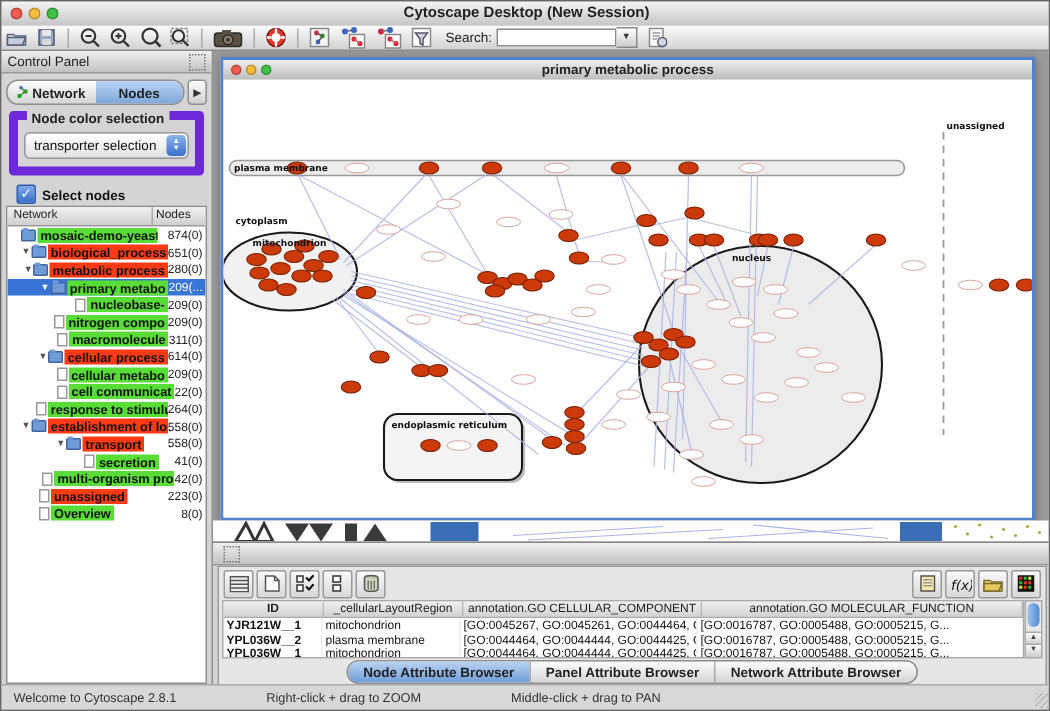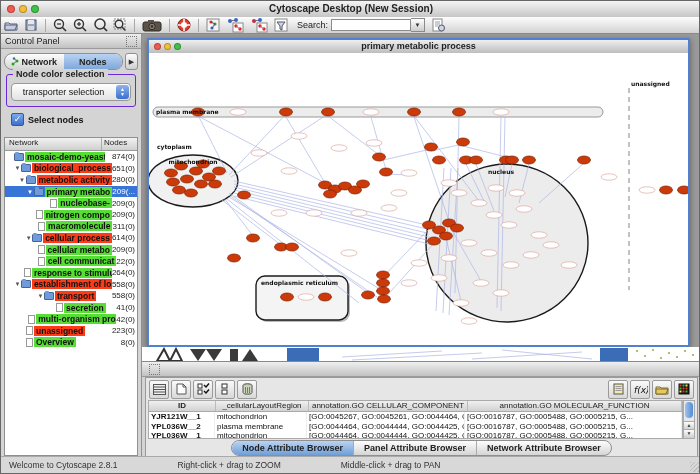--- a/index.html
+++ b/index.html
@@ -20,21 +20,21 @@
   
   .control-panel{position:absolute;left:0;top:33px;width:141px;height:425px;background:#d4d4d4;border-right:1px solid #909090;box-sizing:border-box;}
   .panel-head{height:14px;background:linear-gradient(#efefef,#c2c2c2);border-bottom:1px solid #9a9a9a;font-size:9px;color:#222;display:flex;align-items:center;padding:0 4px;}
   .panel-head .ph-title{flex:1;}
   .ph-ic{width:9px;height:9px;border:1px dotted #777;margin-left:3px;}
   .cp-tabs{display:flex;align-items:center;margin:4px 3px 2px 3px;}
   .cp-tabgroup{display:flex;flex:1;border:1px solid #8f8f8f;border-radius:8px;overflow:hidden;background:linear-gradient(#fdfdfd,#d5d5d5);height:15px;}
   .cp-tab{flex:1;display:flex;align-items:center;justify-content:center;font-size:9px;font-weight:bold;color:#222;gap:2px;}
   .cp-tab.sel{background:linear-gradient(#b9d3f2,#7fa8dc);}
   .cp-arrow{width:11px;height:15px;border:1px solid #8f8f8f;border-radius:3px;margin-left:2px;background:linear-gradient(#fdfdfd,#cfcfcf);font-size:7px;display:flex;align-items:center;justify-content:center;color:#333;}
-  .groupbox{margin:4px 5px 0 5px;border:1px solid #6d28d9;border-radius:3px;position:relative;padding:8px 4px 5px 4px;}
+  .groupbox{margin:4px 5px 0 5px;border:6px solid #6d28d9;border-radius:3px;position:relative;padding:8px 4px 5px 4px;}
   .groupbox .gb-title{position:absolute;top:-6px;left:6px;background:#d4d4d4;padding:0 3px;font-size:9px;font-weight:bold;color:#222;}
   .combo{display:flex;align-items:center;height:16px;border:1px solid #999;border-radius:4px;background:linear-gradient(#fff,#e2e2e2);}
   .combo .cval{flex:1;font-size:9px;color:#111;text-align:center;}
   .combo .cstep{width:13px;height:14px;margin:1px;border-radius:3px;background:linear-gradient(#8db4ea,#3c6fce);color:#fff;font-size:5px;line-height:5px;display:flex;flex-direction:column;align-items:center;justify-content:center;}
   .checkrow{display:flex;align-items:center;gap:4px;margin:6px 0 4px 10px;}
   .checkbox{width:11px;height:11px;border-radius:2px;background:linear-gradient(#7ea9e6,#3b6fd0);border:1px solid #2d59ab;color:#fff;font-size:9px;line-height:10px;text-align:center;}
   .checkrow span.lbl{font-size:9px;font-weight:bold;color:#111;}
   .tree-wrap{position:absolute;left:3px;right:3px;top:103px;bottom:3px;border:1px solid #909090;background:#fff;overflow:hidden;}
   .tree-head{display:flex;height:12px;background:linear-gradient(#f2f2f2,#cfcfcf);border-bottom:1px solid #9a9a9a;font-size:8px;color:#222;}
   .tree-head .c1{flex:1;padding-left:4px;border-right:1px solid #aaa;}
@@ -263,21 +263,21 @@
             <span class="ind" style="width: 12px;"></span>
             <span class="arrow">▼</span>
             <span class="ticon folder"></span>
             <span class="tlabel red">biological_process</span>
             <span class="tcount">651(0)</span>
           </div>
           <div class="tree-row">
             <span class="ind" style="width: 22px;"></span>
             <span class="arrow">▼</span>
             <span class="ticon folder"></span>
-            <span class="tlabel red">metabolic activity</span>
+            <span class="tlabel red">metabolic process</span>
             <span class="tcount">280(0)</span>
           </div>
           <div class="tree-row sel">
             <span class="ind" style="width: 32px;"></span>
             <span class="arrow">▼</span>
             <span class="ticon folder"></span>
             <span class="tlabel green">primary metabo</span>
             <span class="tcount">209(...</span>
           </div>
           <div class="tree-row">

